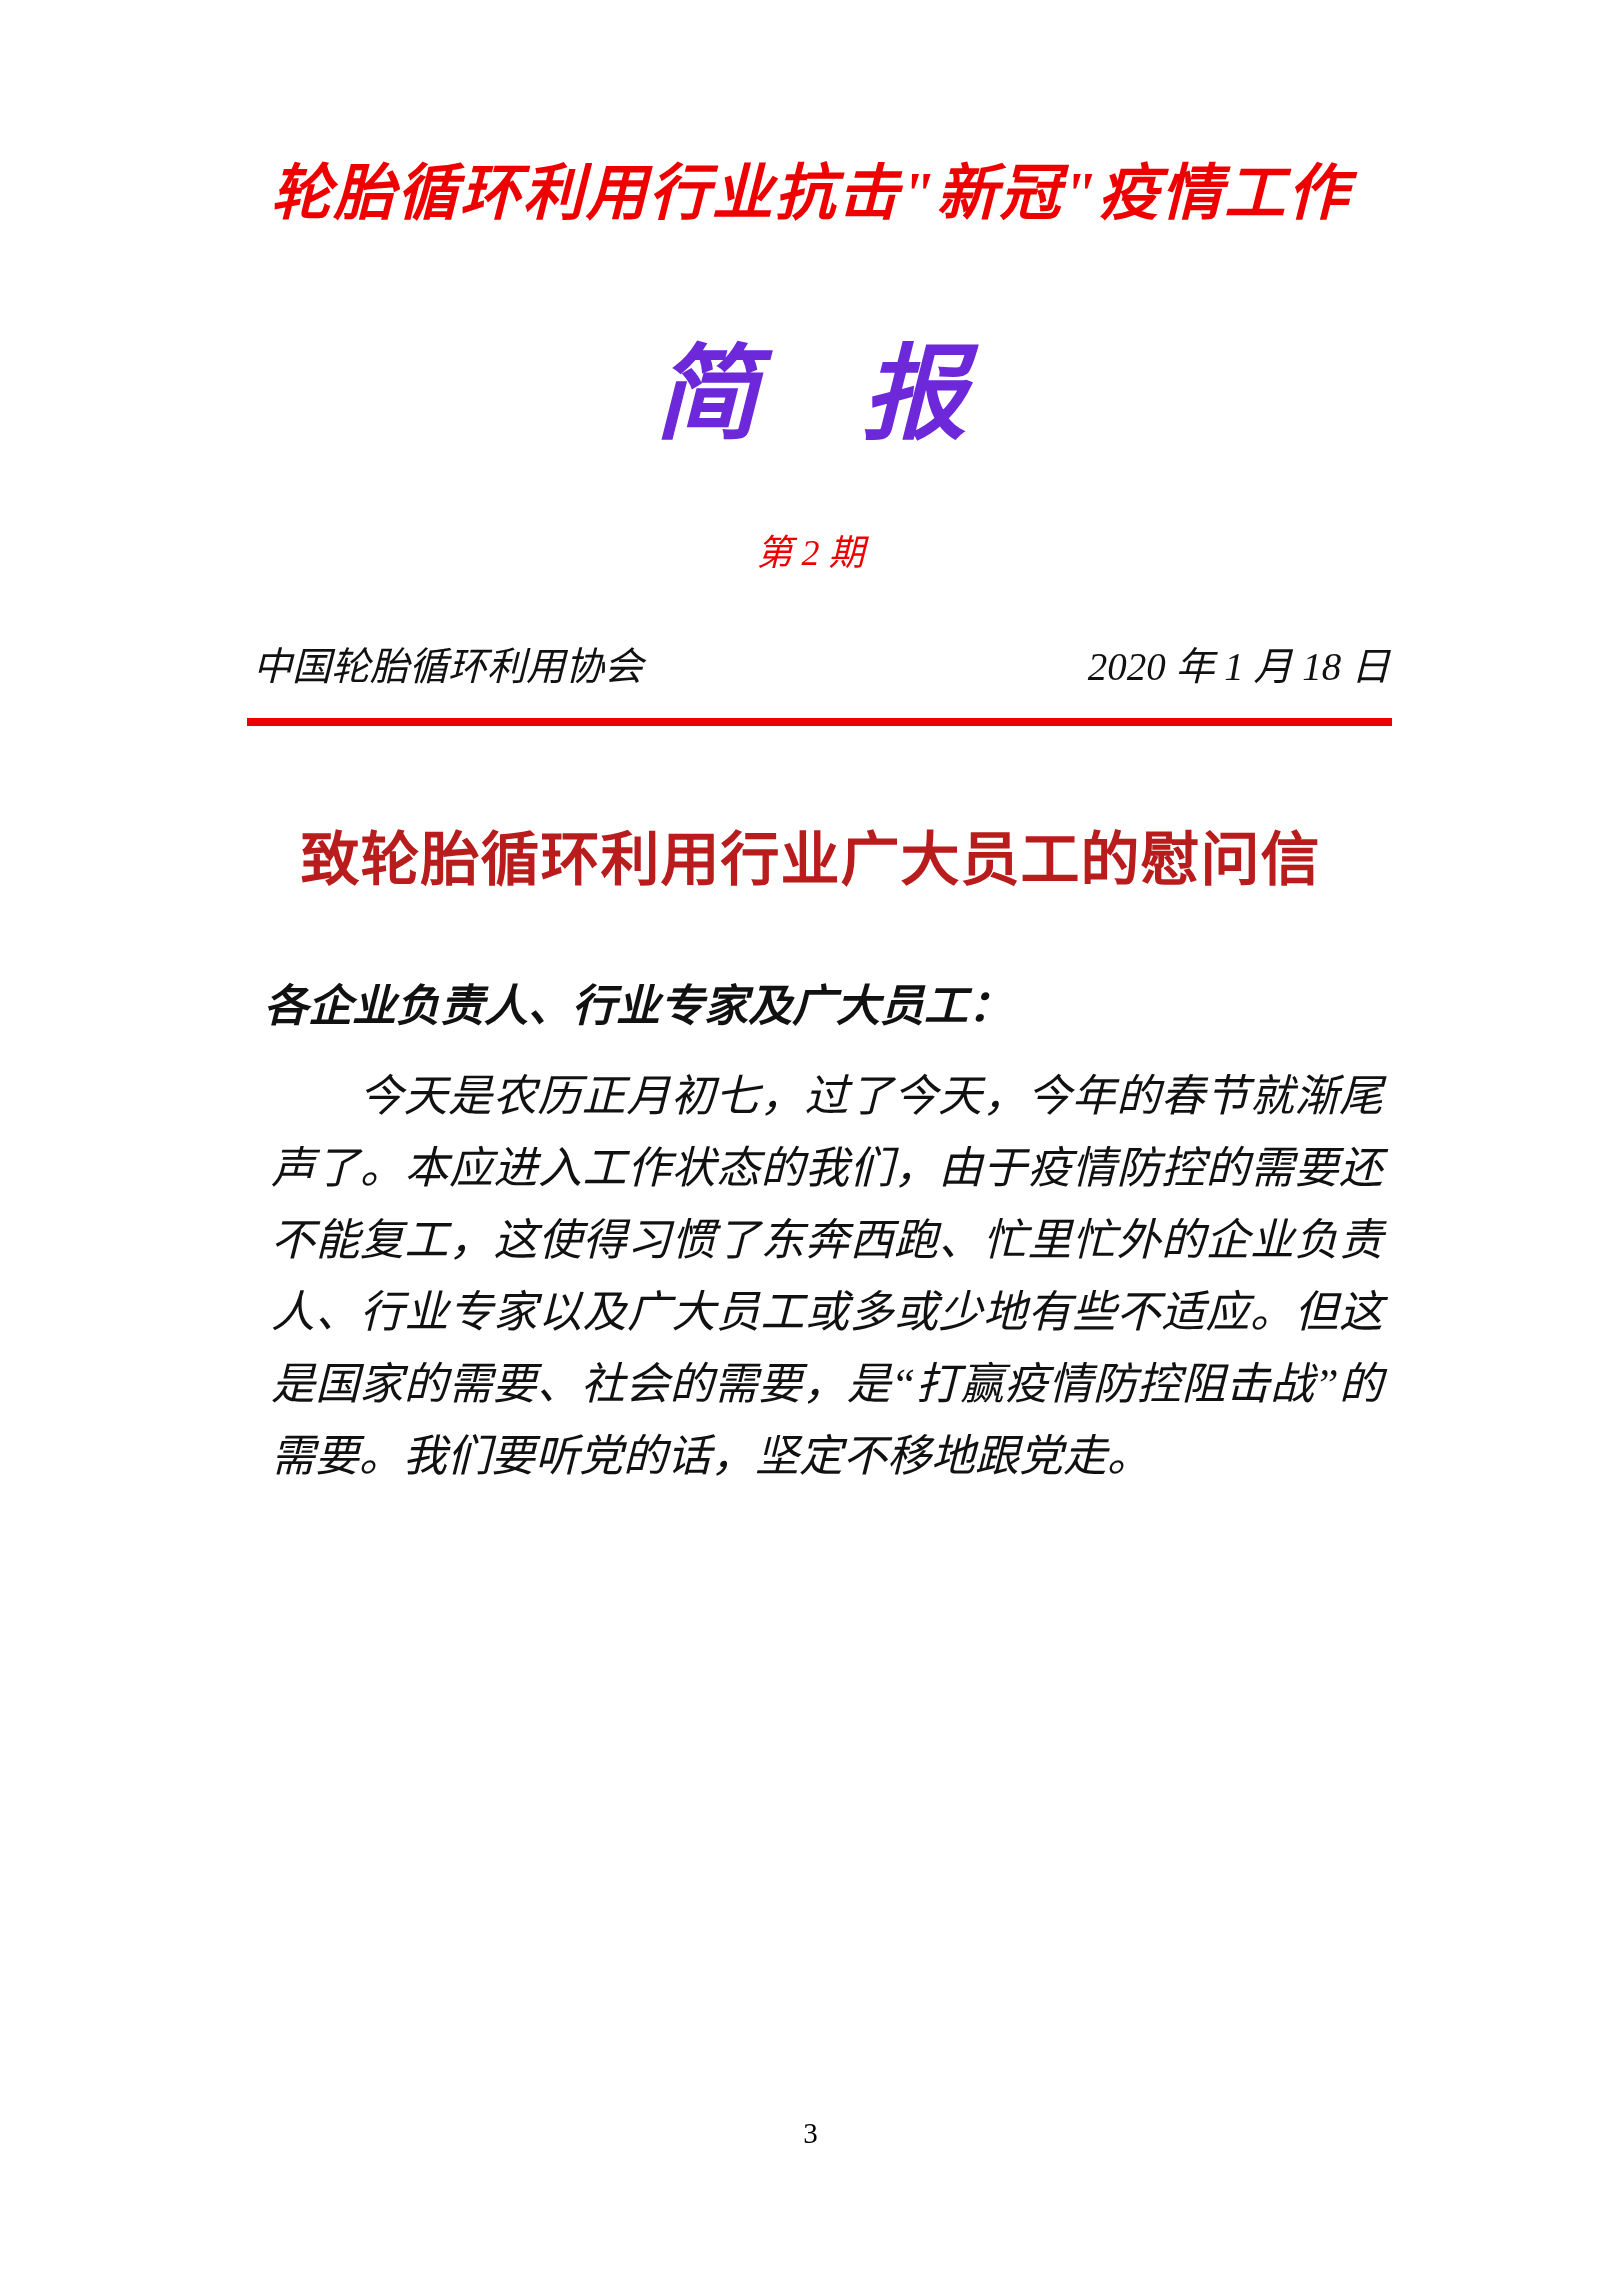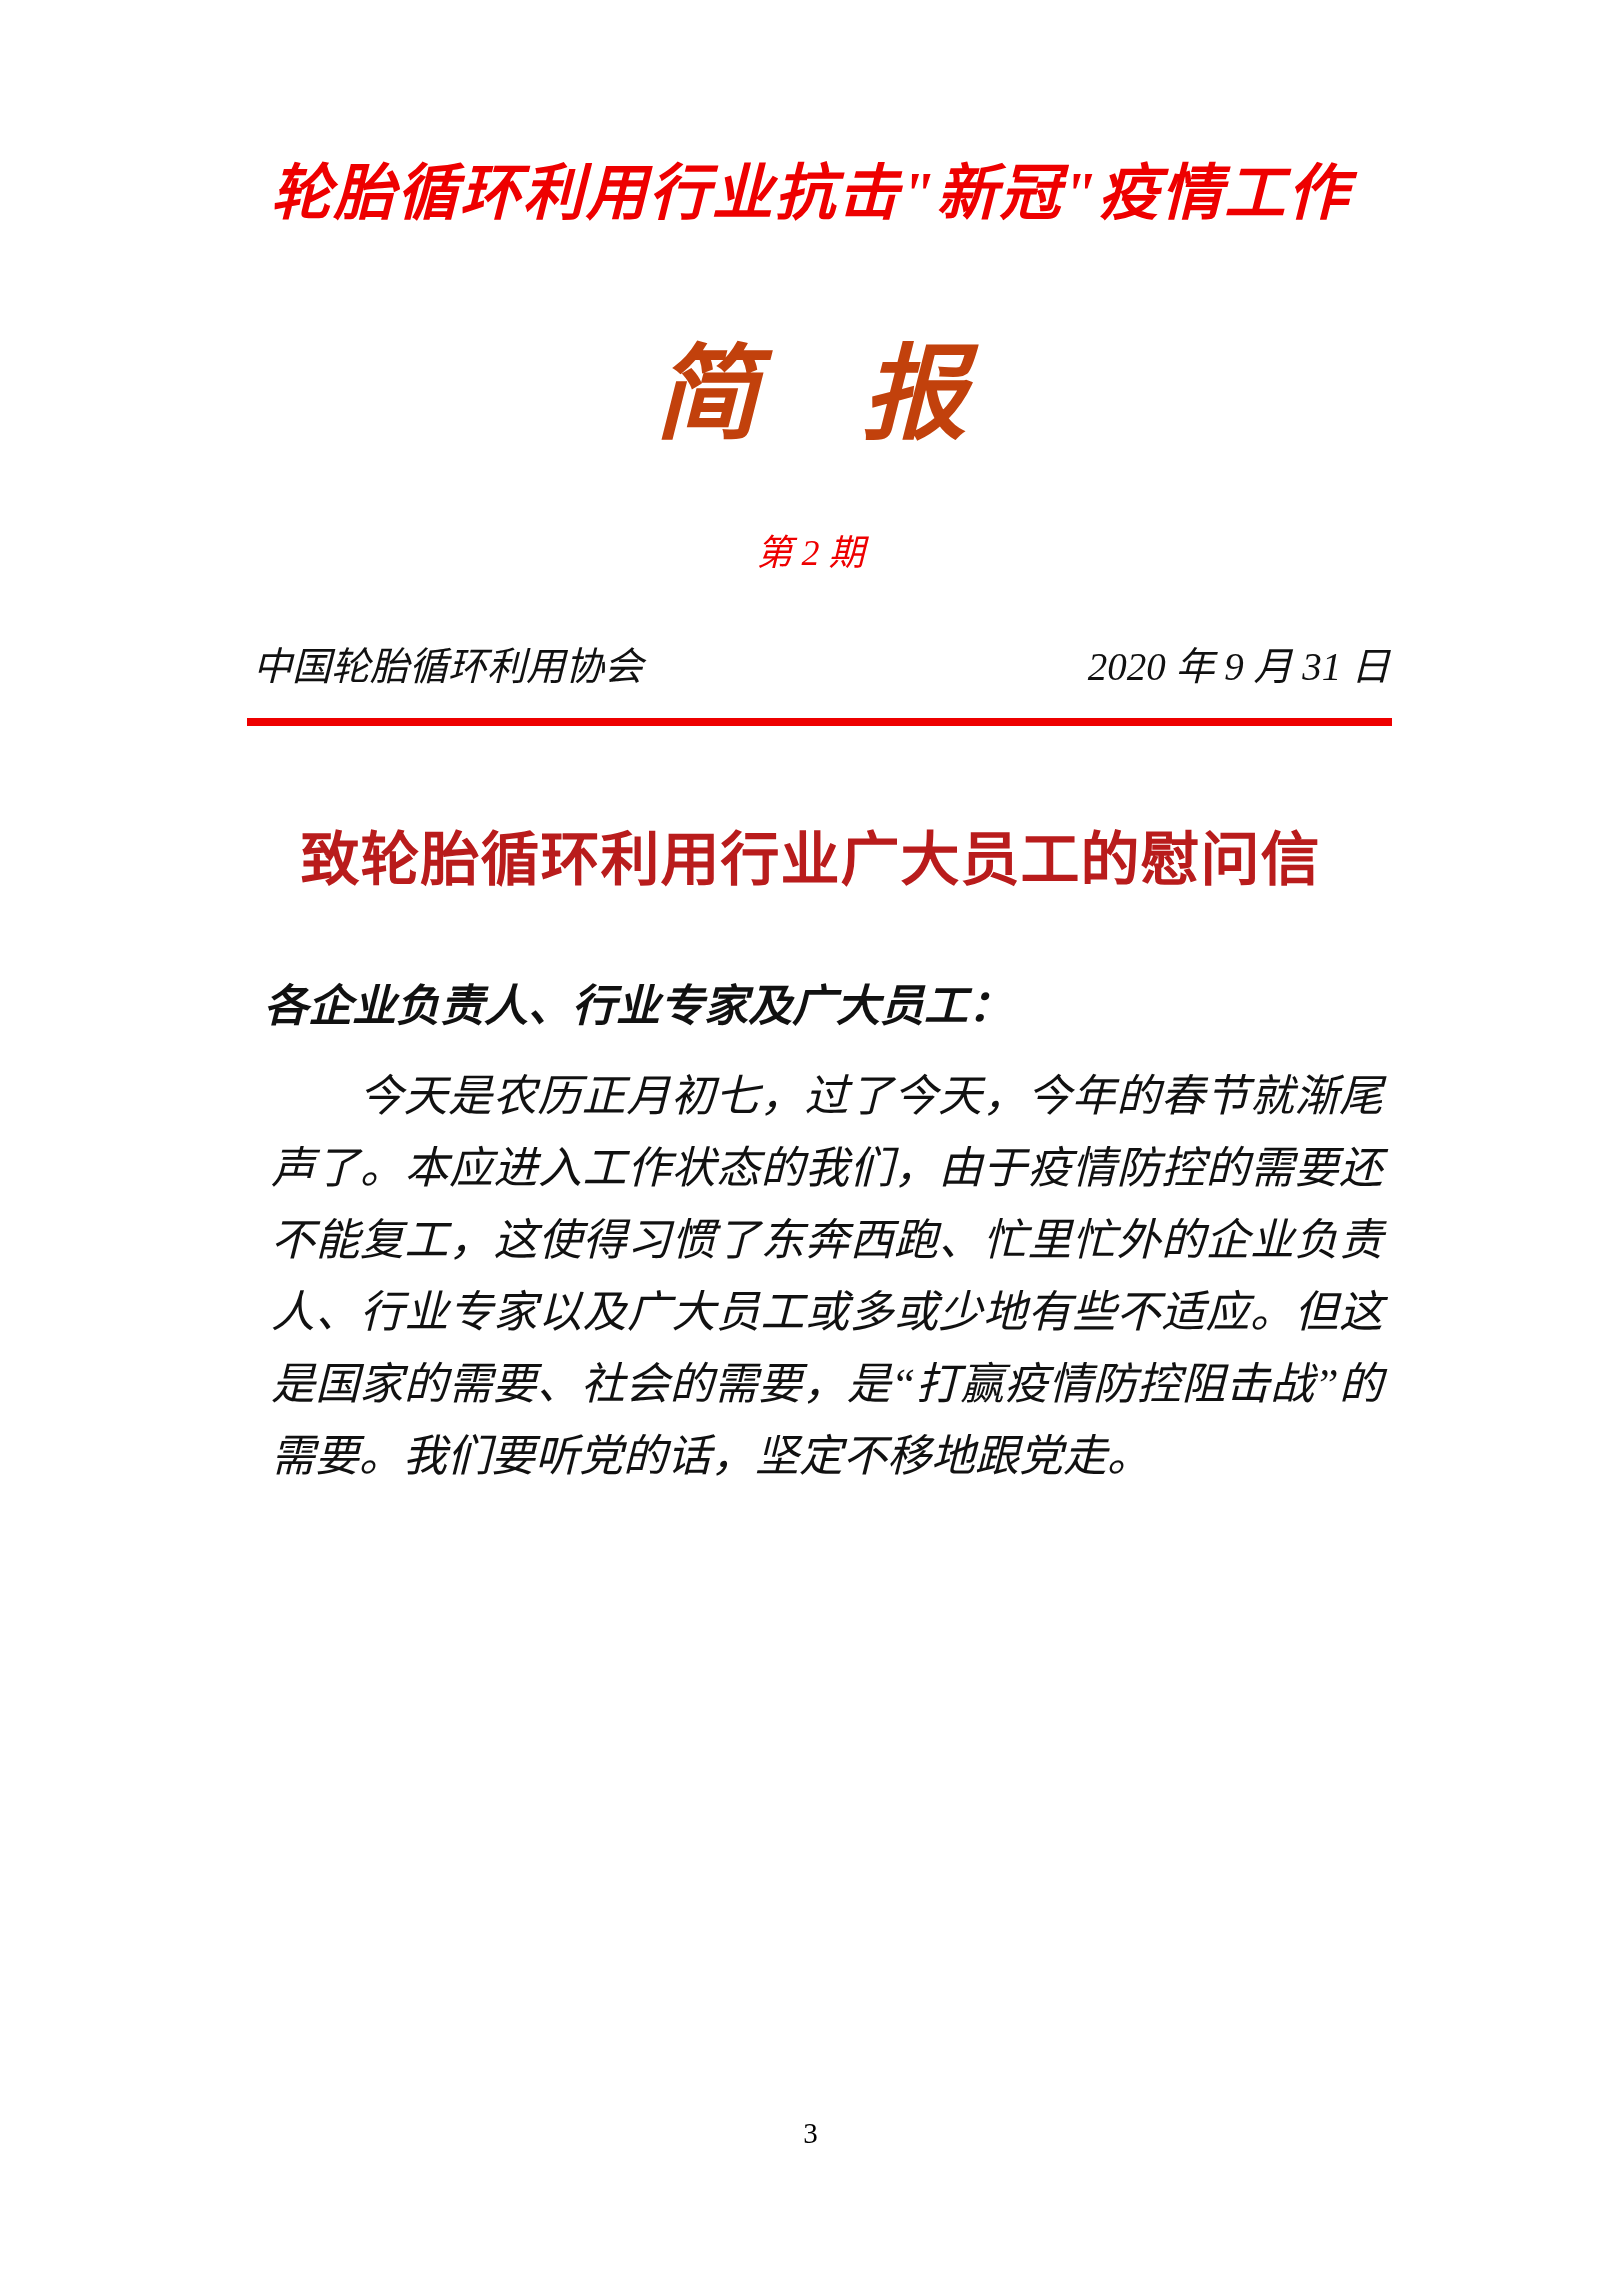--- a/index.html
+++ b/index.html
@@ -23,21 +23,21 @@
     color:#EE0000;
     letter-spacing:2px;
     white-space:nowrap;
   }
   .jianbao{
     top:339px;
     font-size:104px;
     line-height:110px;
     font-weight:bold;
     font-style:italic;
-    color:#c2410c;
+    color:#6d28d9;
     font-family:"Liberation Sans", sans-serif;
     white-space:pre;
   }
   .issue{
     top:523px;
     font-size:36px;
     color:#EE0000;
     font-style:italic;
     white-space:pre;
   }
@@ -106,21 +106,21 @@
 
   <header>
     <div class="abs centered supertitle">轮胎循环利用行业抗击"新冠"疫情工作</div>
 
     <div class="abs centered jianbao">简　报</div>
 
     <div class="abs centered issue">第 2 期</div>
 
     <div class="abs meta">
       <span>中国轮胎循环利用协会</span>
-      <span>2020 年 9 月 31 日</span>
+      <span>2020 年 1 月 18 日</span>
     </div>
 
     <div class="abs rule"></div>
   </header>
 
   <main>
     <h1 class="abs centered letter-heading">致轮胎循环利用行业广大员工的慰问信</h1>
 
     <p class="abs salutation">各企业负责人、行业专家及广大员工：</p>
 

